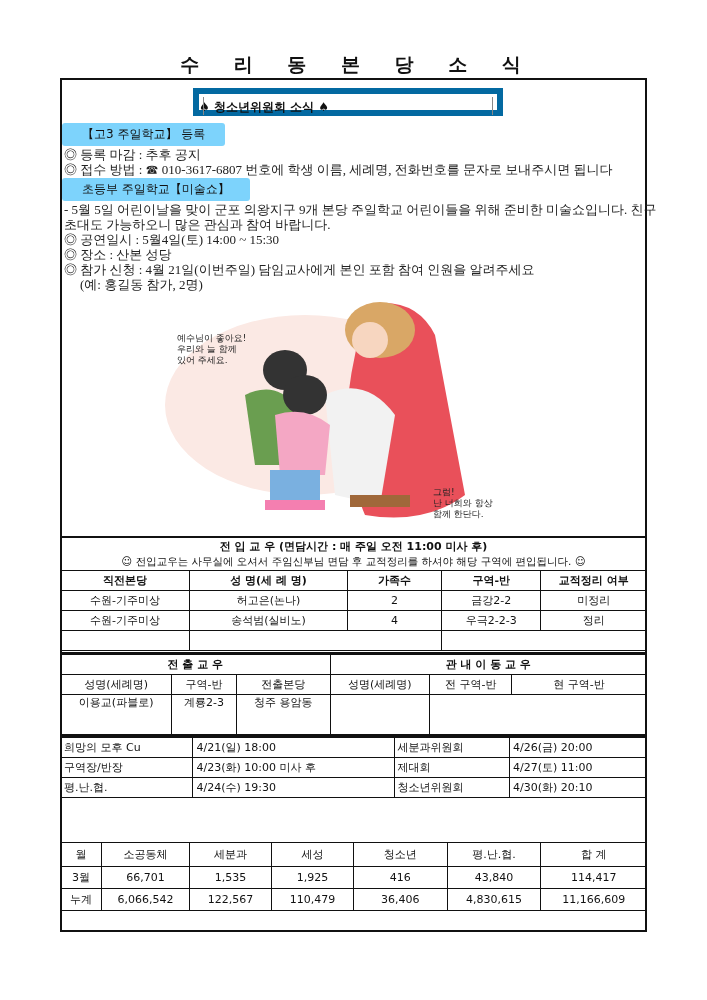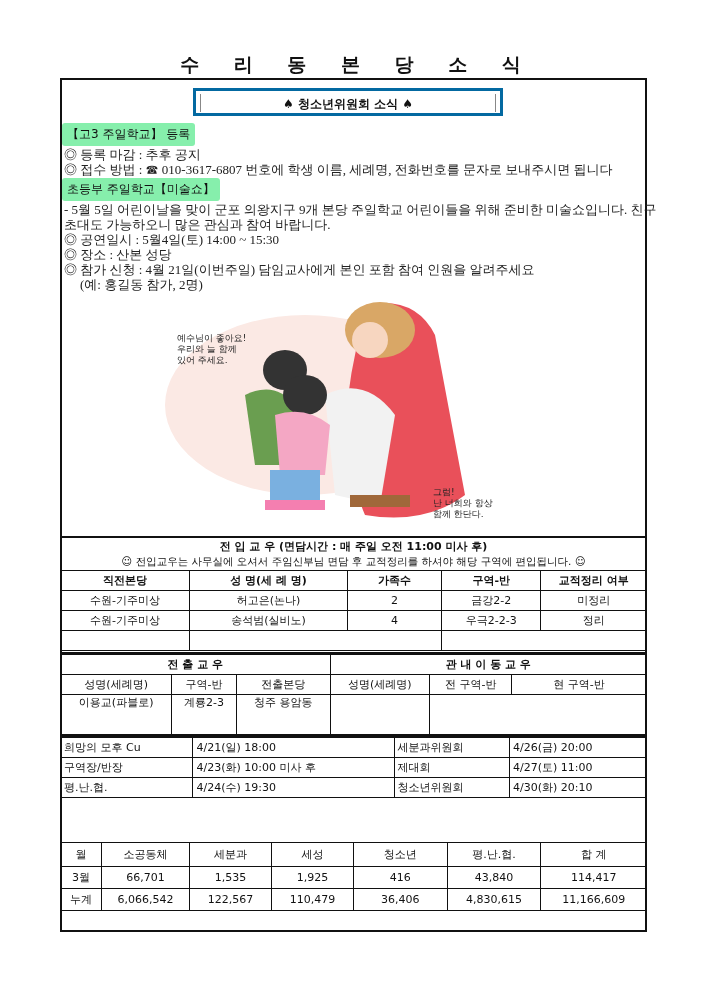--- a/index.html
+++ b/index.html
@@ -1,22 +1,22 @@
 <!DOCTYPE html>
 <html><head>
   <meta charset="utf-8">
   <style>
     html, body { margin:0; padding:0; background:#fff; }
     body { width:707px; height:1000px; position:relative; font-family:"DejaVu Sans", sans-serif; color:#111; overflow:hidden; }
     .title { position:absolute; top:52px; left:4px; width:707px; text-align:center; font-size:19px; font-weight:bold; letter-spacing:14px; }
     .frame { position:absolute; left:60px; top:78px; width:587px; height:854px; border:2px solid #111; box-sizing:border-box; }
-    .banner { position:absolute; left:193px; top:88px; width:310px; height:28px; border:3px solid #0369a1; box-sizing:border-box; text-align:center; font-size:12px; font-weight:bold; line-height:26px; }
+    .banner { position:absolute; left:193px; top:88px; width:310px; height:28px; border:6px solid #0369a1; box-sizing:border-box; font-size:12px; font-weight:bold; line-height:26px; }
     .banner:before { content:""; position:absolute; left:4px; top:3px; width:1px; height:18px; background:#888; }
     .banner:after { content:""; position:absolute; right:4px; top:3px; width:1px; height:18px; background:#888; }
-    .tag { position:absolute; left:62px; background:#86efac; border-radius:3px; font-size:12px; padding:3px 5px; }
+    .tag { position:absolute; left:62px; background:#7dd3fc; border-radius:3px; font-size:12px; padding:3px 20px; }
     .line { position:absolute; left:64px; font-size:13px; white-space:nowrap; color:#222;font-family:Liberation Serif, serif; }
     .illus { position:absolute; left:165px; top:295px; width:380px; height:230px; }
     .bubble { position:absolute; font-size:9px; line-height:11px; color:#222; }
     table { border-collapse:collapse; position:absolute; left:60px; width:587px; font-size:11px; }
     td { border:1px solid #111; text-align:center; height:19px; padding:0 2px; }
     .hdr td { font-weight:bold; }
     .sec { position:absolute; left:60px; width:587px; border-top:2px solid #111; }
     .sched td.l { text-align:left; padding-left:3px; }
   </style>
 </head>

